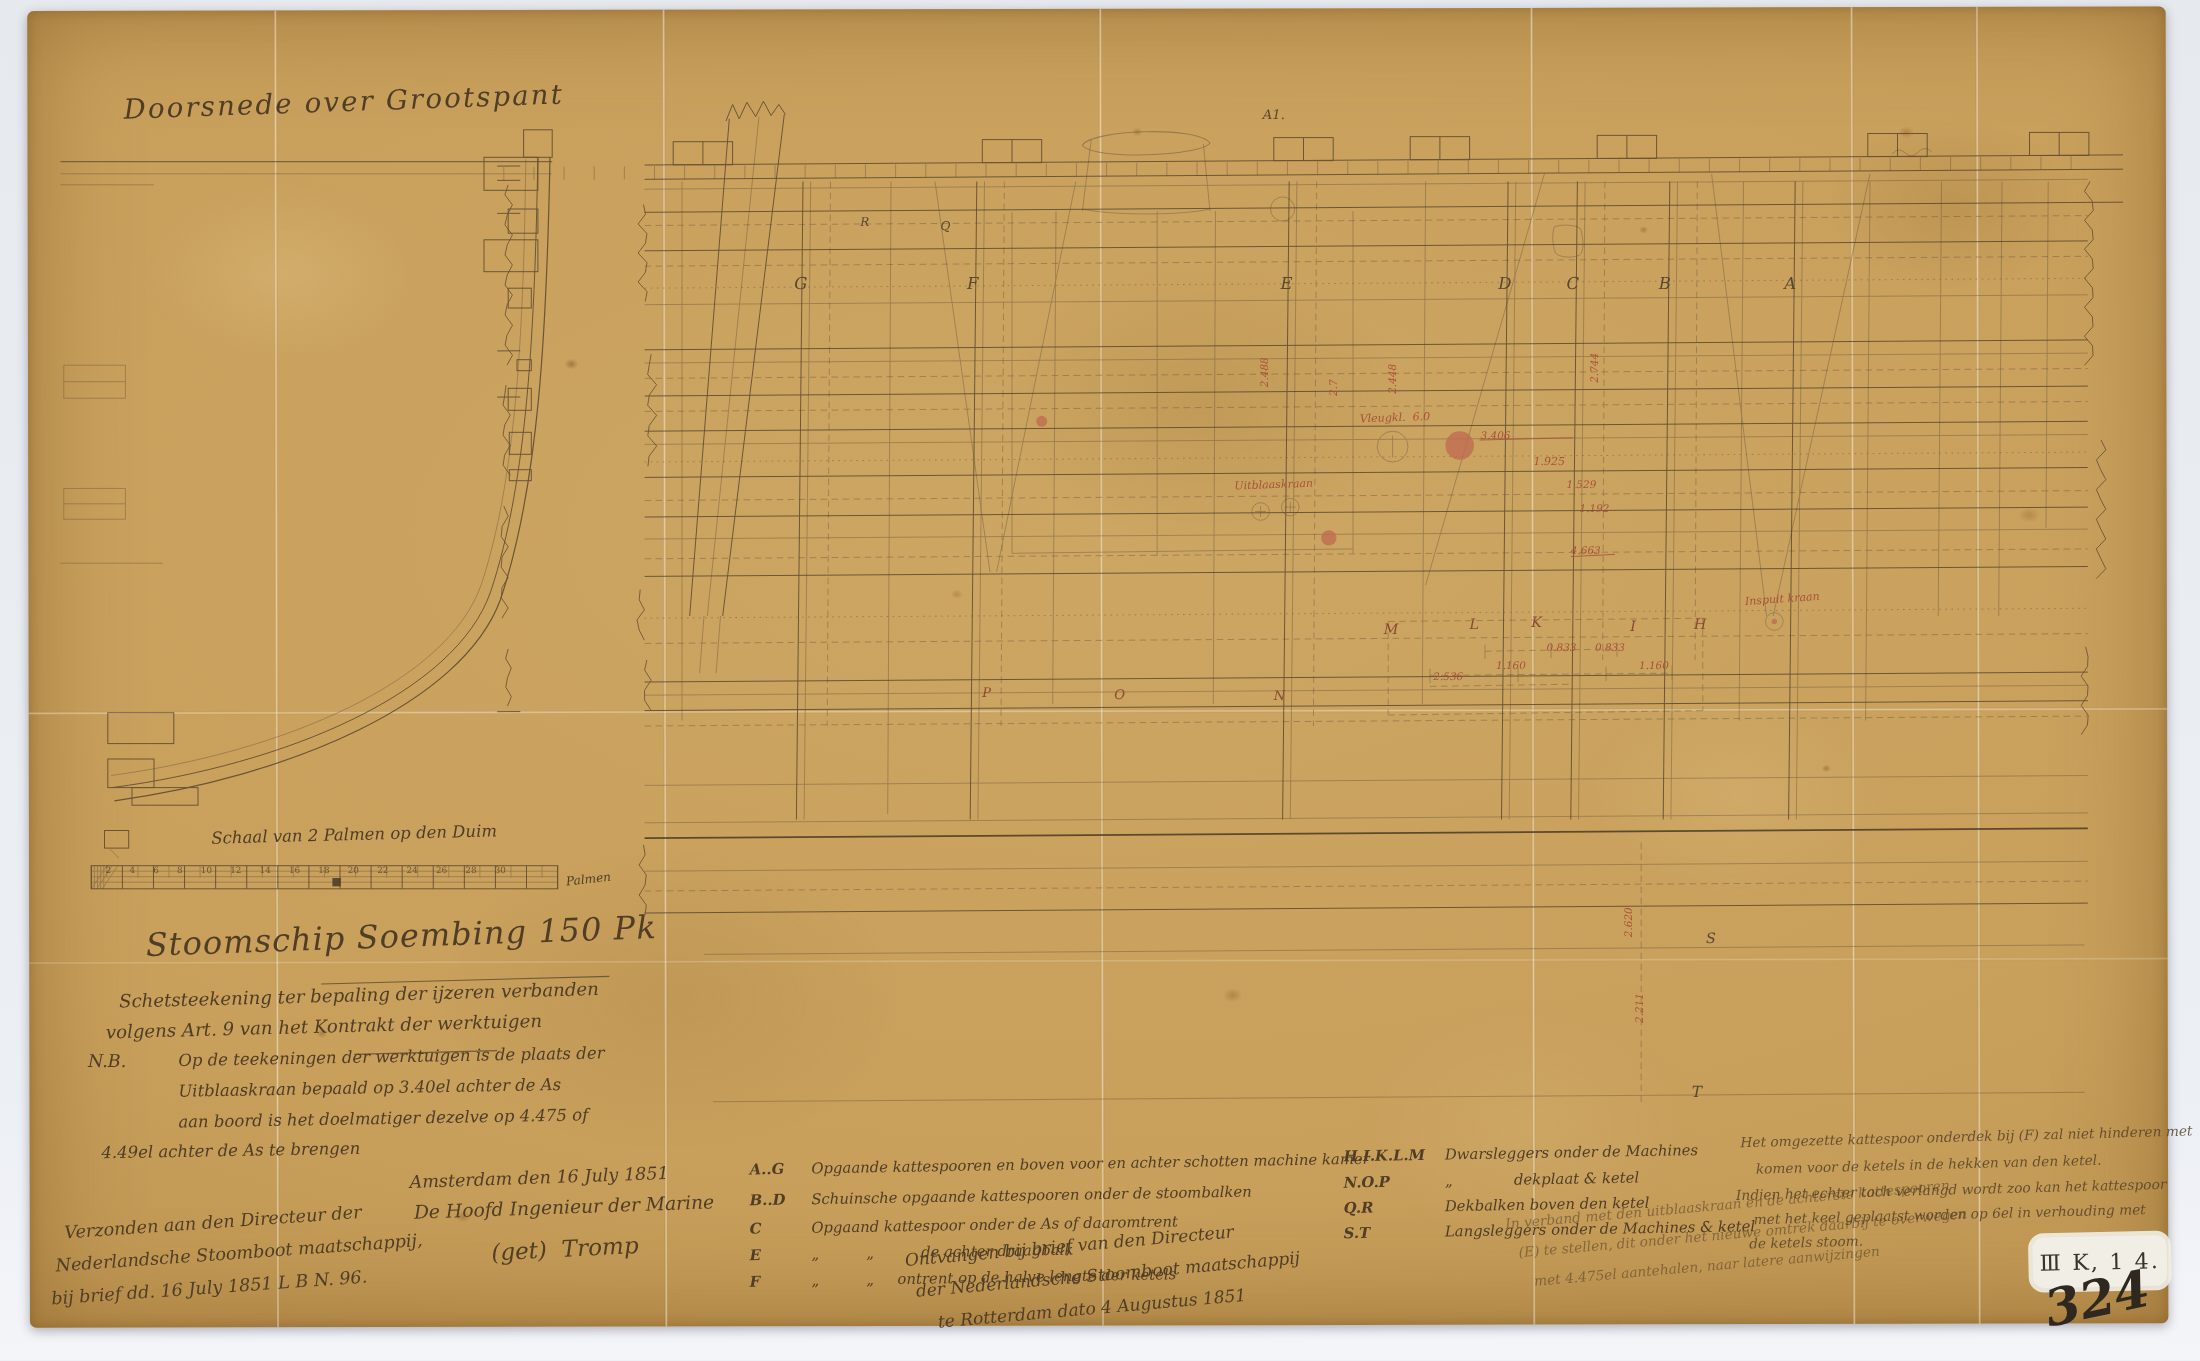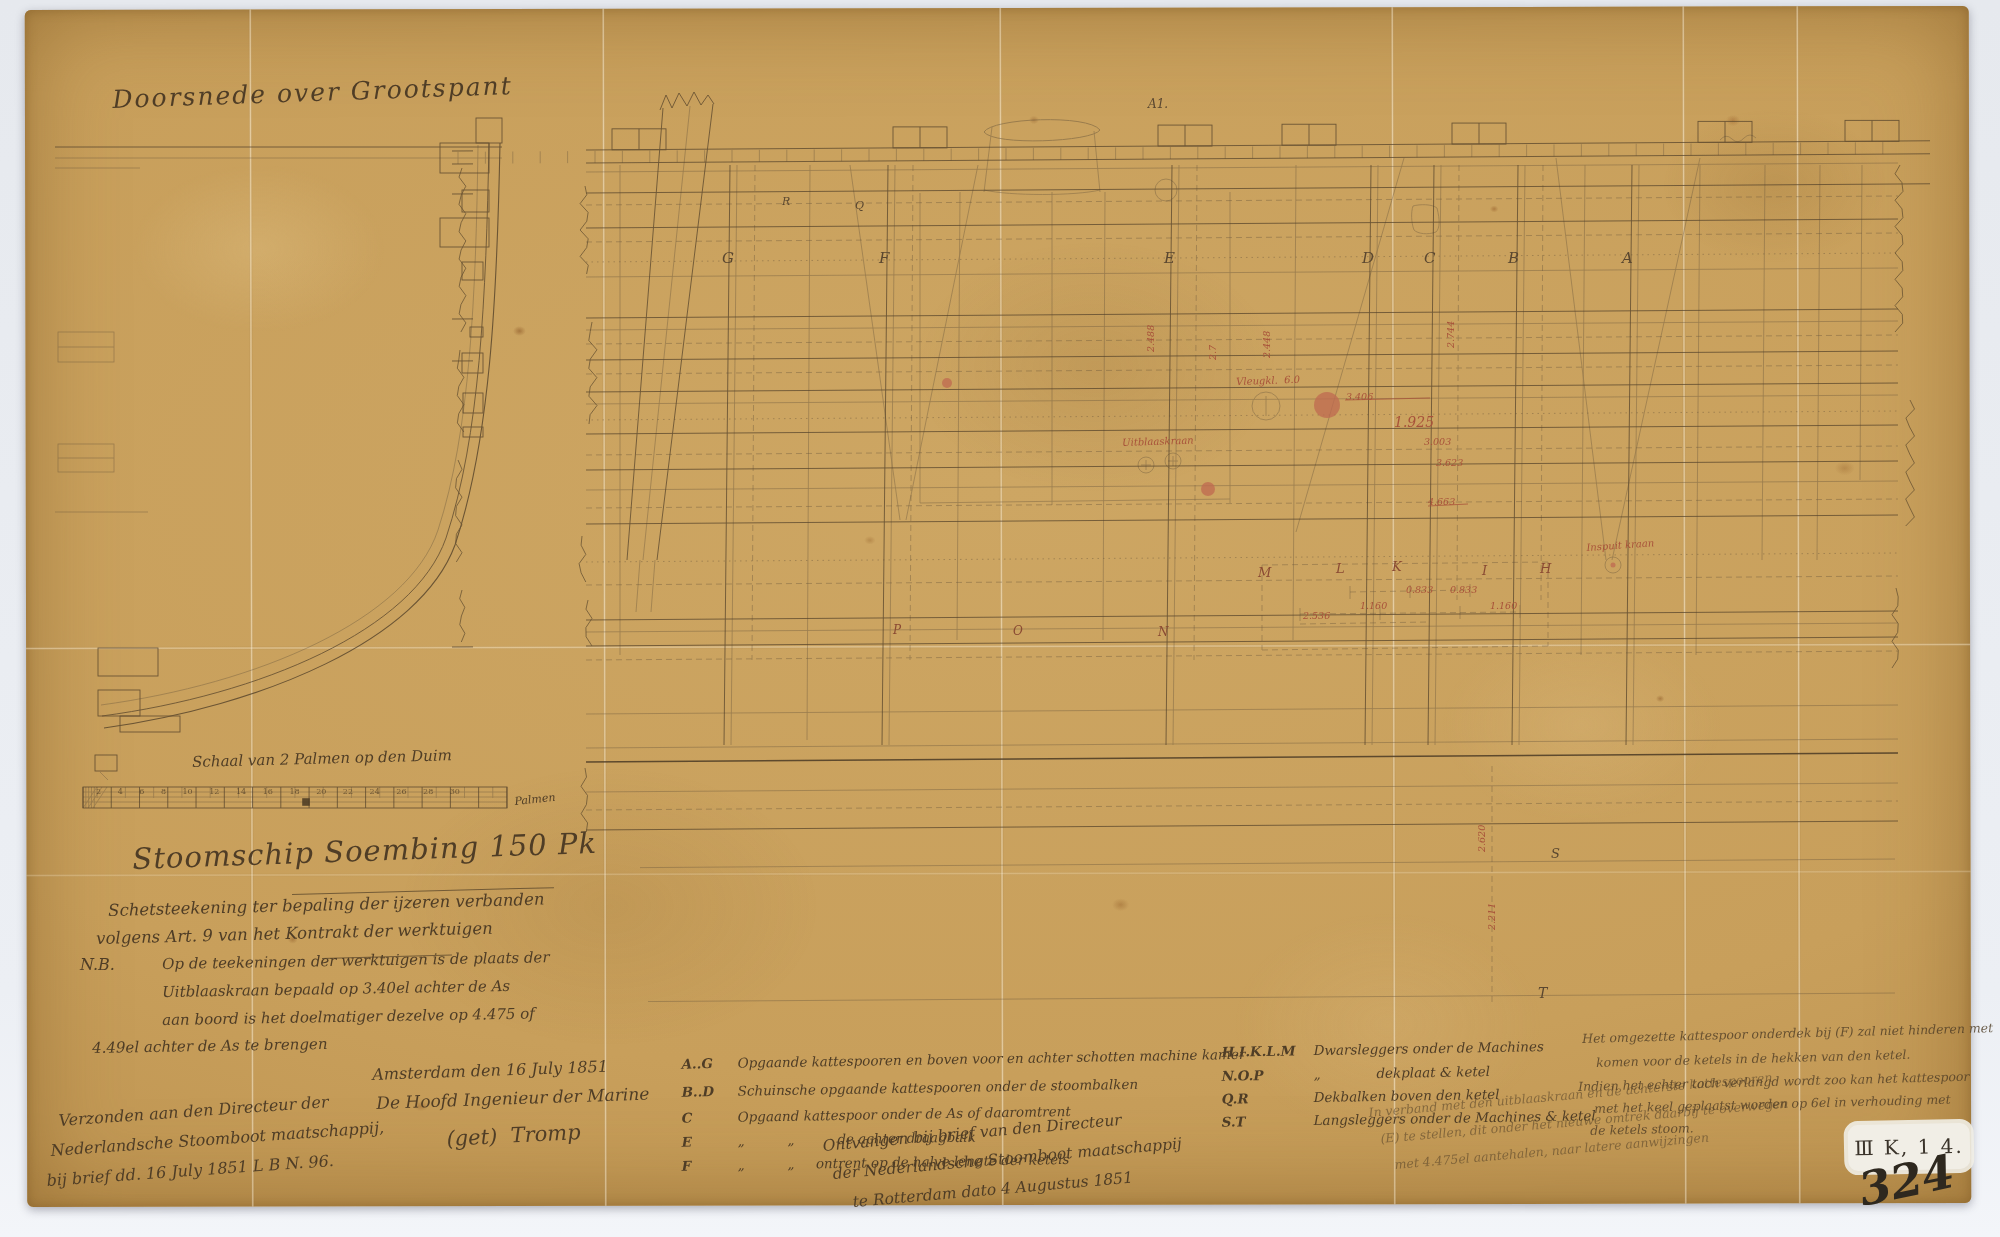--- a/index.html
+++ b/index.html
@@ -447,23 +447,23 @@
   <span class="lbl ltr rb" style="left:1158px;top:626px;font-size:12px">N</span>
 
   <span class="lbl ltr" style="left:1551px;top:847px;font-size:13px">S</span>
   <span class="lbl ltr" style="left:1538px;top:986px;font-size:14px">T</span>
 
   <span class="lbl red" style="left:1236px;top:376px;font-size:10px;transform:rotate(-2deg)">Vleugkl.  6.0</span>
   <span class="lbl red" style="left:1122px;top:437px;font-size:10px;transform:rotate(-2deg)">Uitblaaskraan</span>
   <span class="lbl red" style="left:1586px;top:542px;font-size:10px;transform:rotate(-4deg)">Inspuit kraan</span>
 
   <span class="lbl red" style="left:1346px;top:392px;font-size:9.5px">3.406</span>
-  <span class="lbl red" style="left:1394px;top:415px;font-size:14px">1.925</span>
-  <span class="lbl red" style="left:1424px;top:437px;font-size:9.5px">3.003</span>
-  <span class="lbl red" style="left:1436px;top:458px;font-size:9.5px">3.623</span>
+  <span class="lbl red" style="left:1394px;top:415px;font-size:10px">1.925</span>
+  <span class="lbl red" style="left:1424px;top:437px;font-size:9.5px">1.529</span>
+  <span class="lbl red" style="left:1436px;top:458px;font-size:9.5px">1.192</span>
   <span class="lbl red" style="left:1428px;top:497px;font-size:9.5px">4.663</span>
   <span class="lbl red" style="left:1406px;top:585px;font-size:9.5px">0.833</span>
   <span class="lbl red" style="left:1450px;top:585px;font-size:9.5px">0.833</span>
   <span class="lbl red" style="left:1360px;top:601px;font-size:9.5px">1.160</span>
   <span class="lbl red" style="left:1490px;top:601px;font-size:9.5px">1.160</span>
   <span class="lbl red" style="left:1303px;top:611px;font-size:9.5px">2.536</span>
 
   <span class="lbl red vdim" style="left:1146px;top:352px;font-size:9.5px">2.488</span>
   <span class="lbl red vdim" style="left:1208px;top:360px;font-size:9.5px">2.7</span>
   <span class="lbl red vdim" style="left:1262px;top:358px;font-size:9.5px">2.448</span>

